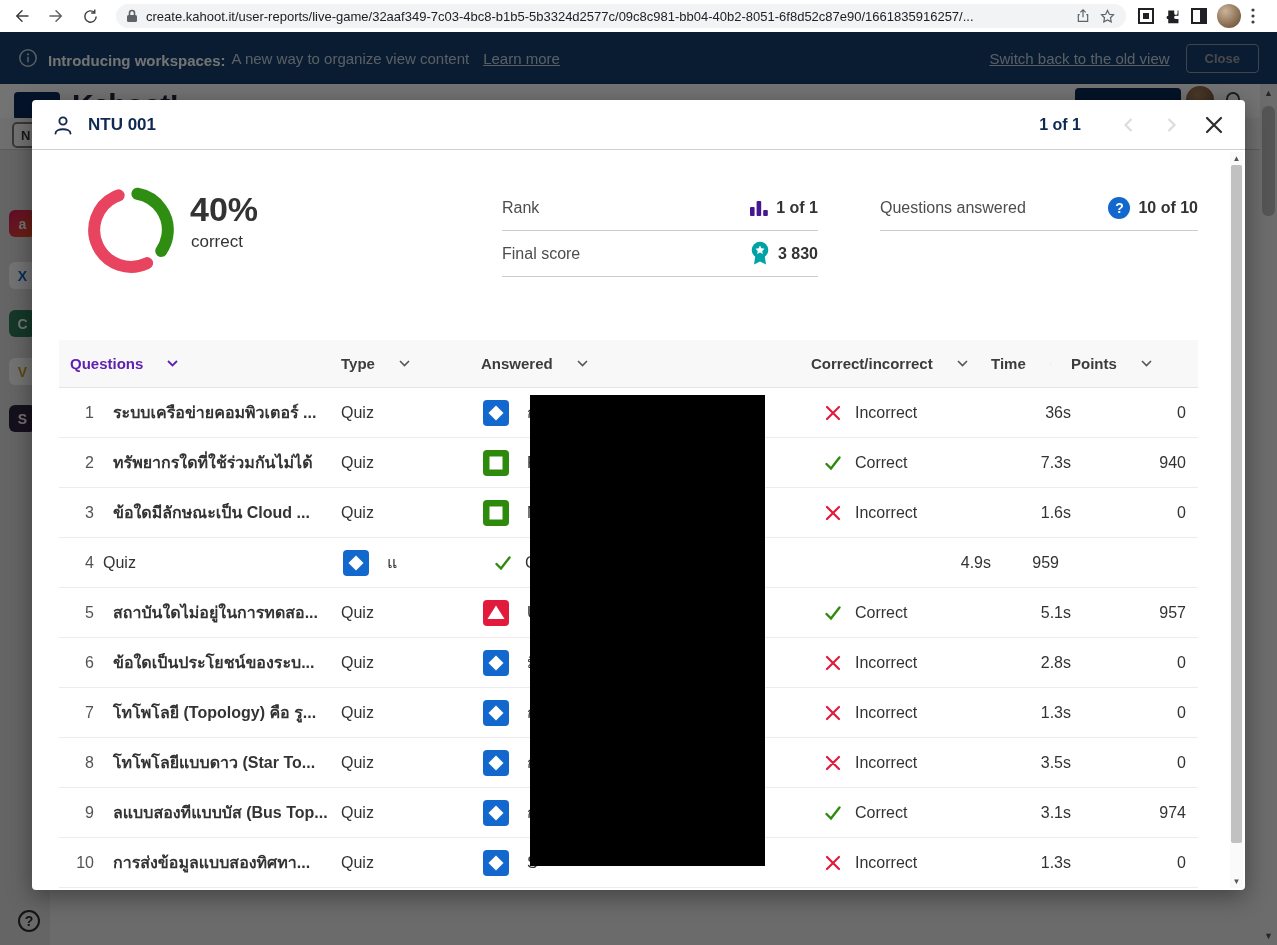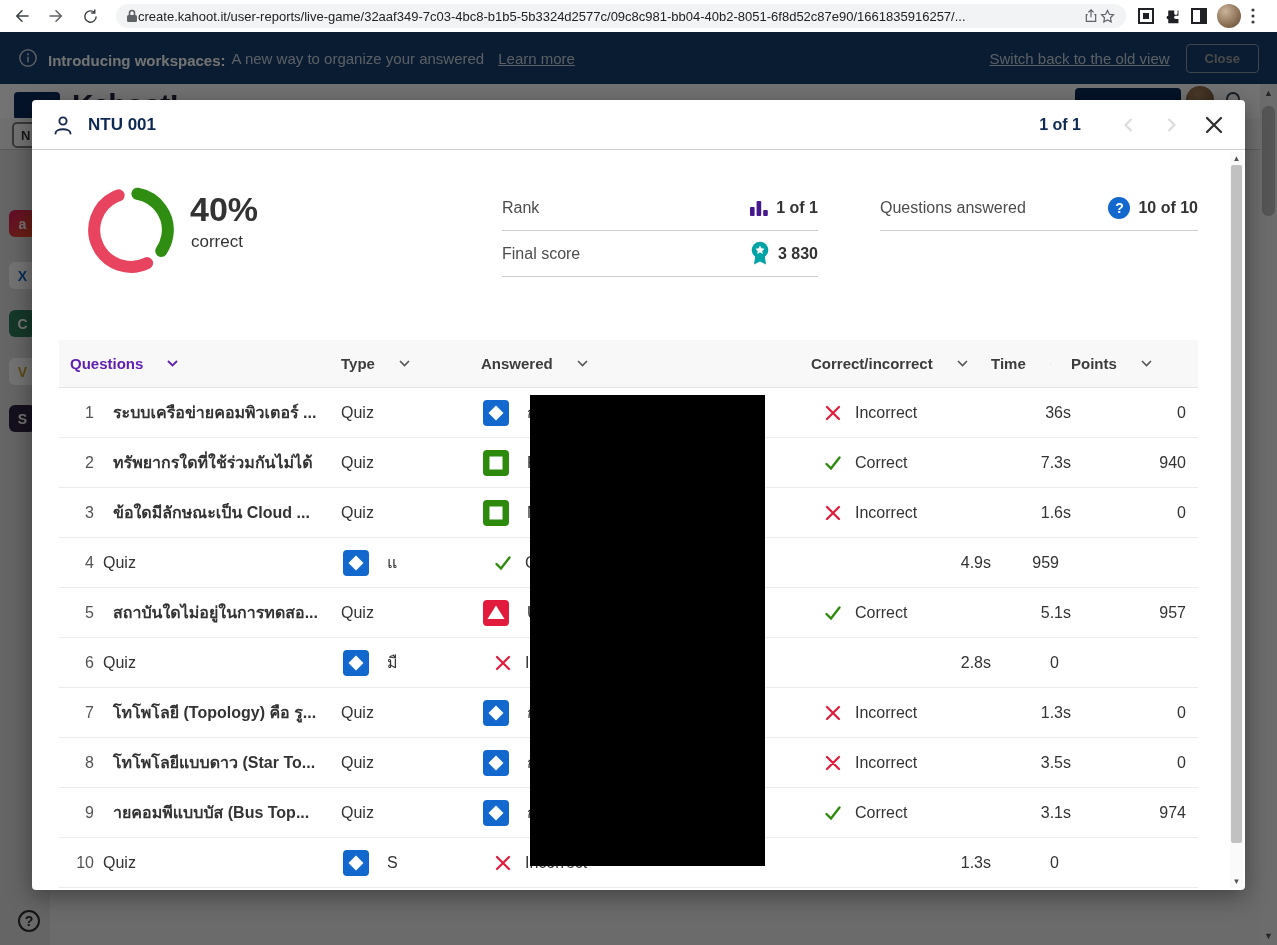--- a/index.html
+++ b/index.html
@@ -4,21 +4,21 @@
 <style>
   * { margin:0; padding:0; box-sizing:border-box; }
   body { font-family:"Liberation Sans","DejaVu Sans",sans-serif; background:#fff; }
   .screen { position:relative; width:1277px; height:945px; overflow:hidden; background:#fff; }
 
   
   .chrome { position:absolute; top:0; left:0; width:1277px; height:32px; background:#fff;
             display:flex; align-items:center; padding:0 8px; gap:6px; }
   .cbtn { width:28px; height:28px; display:flex; align-items:center; justify-content:center; border-radius:50%; flex:0 0 auto; }
   .urlbar { flex:1 1 auto; height:24px; background:#f1f3f4; border-radius:12px; display:flex;
-            align-items:center; padding:0 10px; gap:0; margin:0 6px; max-width:1010px; }
+            align-items:center; padding:0 10px; gap:8px; margin:0 6px; max-width:1010px; }
   .urltext { flex:1; font-size:13px; color:#202124; white-space:nowrap; overflow:hidden; text-overflow:ellipsis; }
   .chrome-right { display:flex; align-items:center; gap:10px; flex:0 0 auto; padding-right:4px; }
   .cavatar { width:24px; height:24px; border-radius:50%;
              background:radial-gradient(circle at 35% 30%, #cbb49a, #8a6f54 60%, #5c4733); }
 
   
   .page { position:absolute; top:32px; left:0; width:1277px; height:913px; background:#ededed; }
   .banner { position:absolute; top:0; left:0; width:1277px; height:52px; background:#143f6e;
             display:flex; align-items:center; padding:0 18px; color:#c9d3e0; font-size:15px; }
   .banner b { color:#fff; margin:4px 6px 0 10px; }
@@ -168,21 +168,21 @@
 
     <div class="banner">
       <span>
         <svg width="20" height="20" viewBox="0 0 20 20">
             <circle cx="10" cy="10" r="8.2" fill="none" stroke="#c3cdd9" stroke-width="1.6"></circle>
             <circle cx="10" cy="6.3" r="1.1" fill="#c3cdd9"></circle>
             <rect x="9.2" y="8.6" width="1.6" height="6" rx="0.8" fill="#c3cdd9"></rect>
           </svg>
         </span>
       <b>Introducing workspaces:</b>
-      <span>A new way to organize your answered</span>
+      <span>A new way to organize view content</span>
       <span class="lnk">Learn more</span>
       <div class="banner-right">
         <span class="lnk">Switch back to the old view</span>
         <button class="banner-close">Close</button>
       </div>
     </div>
 
     <div class="appbar">
       <span class="app-btn-left"></span>
       <span class="app-logo">Kahoot!</span>
@@ -446,20 +446,21 @@
                     <path d="M3.5 11 8 15.5 16.5 4.5" fill="none" stroke="#2e8a0c" stroke-width="2.4" stroke-linecap="round"></path>
                   </svg>
                 </span>
                 <span>Correct</span>
               </div>
               <div class="c time">5.1s</div>
               <div class="c pts">957</div>
             </div>
             <div class="trow">
               <div class="c num">6</div>
+              <div class="c q">ข้อใดเป็นประโยชน์ของระบ...</div>
               <div class="c t">Quiz</div>
               <div class="c a">
                 <span class="shape">
                   <svg width="26" height="26" viewBox="0 0 26 26">
                     <rect width="26" height="26" rx="4" fill="#1368ce"></rect>
                     <rect x="7.7" y="7.7" width="10.6" height="10.6" fill="#fff" transform="rotate(45 13 13)"></rect>
                   </svg>
                 </span>
                 <span>มื</span>
               </div>
@@ -517,21 +518,21 @@
                     <path d="M4 4l12 12M16 4 4 16" fill="none" stroke="#e21b3c" stroke-width="2.2" stroke-linecap="round"></path>
                   </svg>
                 </span>
                 <span>Incorrect</span>
               </div>
               <div class="c time">3.5s</div>
               <div class="c pts">0</div>
             </div>
             <div class="trow">
               <div class="c num">9</div>
-              <div class="c q">ายคอมพีแบบบัส (Bus Top...</div>
+              <div class="c q">ลแบบสองทีแบบบัส (Bus Top...</div>
               <div class="c t">Quiz</div>
               <div class="c a">
                 <span class="shape">
                   <svg width="26" height="26" viewBox="0 0 26 26">
                     <rect width="26" height="26" rx="4" fill="#1368ce"></rect>
                     <rect x="7.7" y="7.7" width="10.6" height="10.6" fill="#fff" transform="rotate(45 13 13)"></rect>
                   </svg>
                 </span>
                 <span>ก</span>
               </div>
@@ -541,20 +542,21 @@
                     <path d="M3.5 11 8 15.5 16.5 4.5" fill="none" stroke="#2e8a0c" stroke-width="2.4" stroke-linecap="round"></path>
                   </svg>
                 </span>
                 <span>Correct</span>
               </div>
               <div class="c time">3.1s</div>
               <div class="c pts">974</div>
             </div>
             <div class="trow">
               <div class="c num">10</div>
+              <div class="c q">การส่งข้อมูลแบบสองทิศทา...</div>
               <div class="c t">Quiz</div>
               <div class="c a">
                 <span class="shape">
                   <svg width="26" height="26" viewBox="0 0 26 26">
                     <rect width="26" height="26" rx="4" fill="#1368ce"></rect>
                     <rect x="7.7" y="7.7" width="10.6" height="10.6" fill="#fff" transform="rotate(45 13 13)"></rect>
                   </svg>
                 </span>
                 <span>S</span>
               </div>

